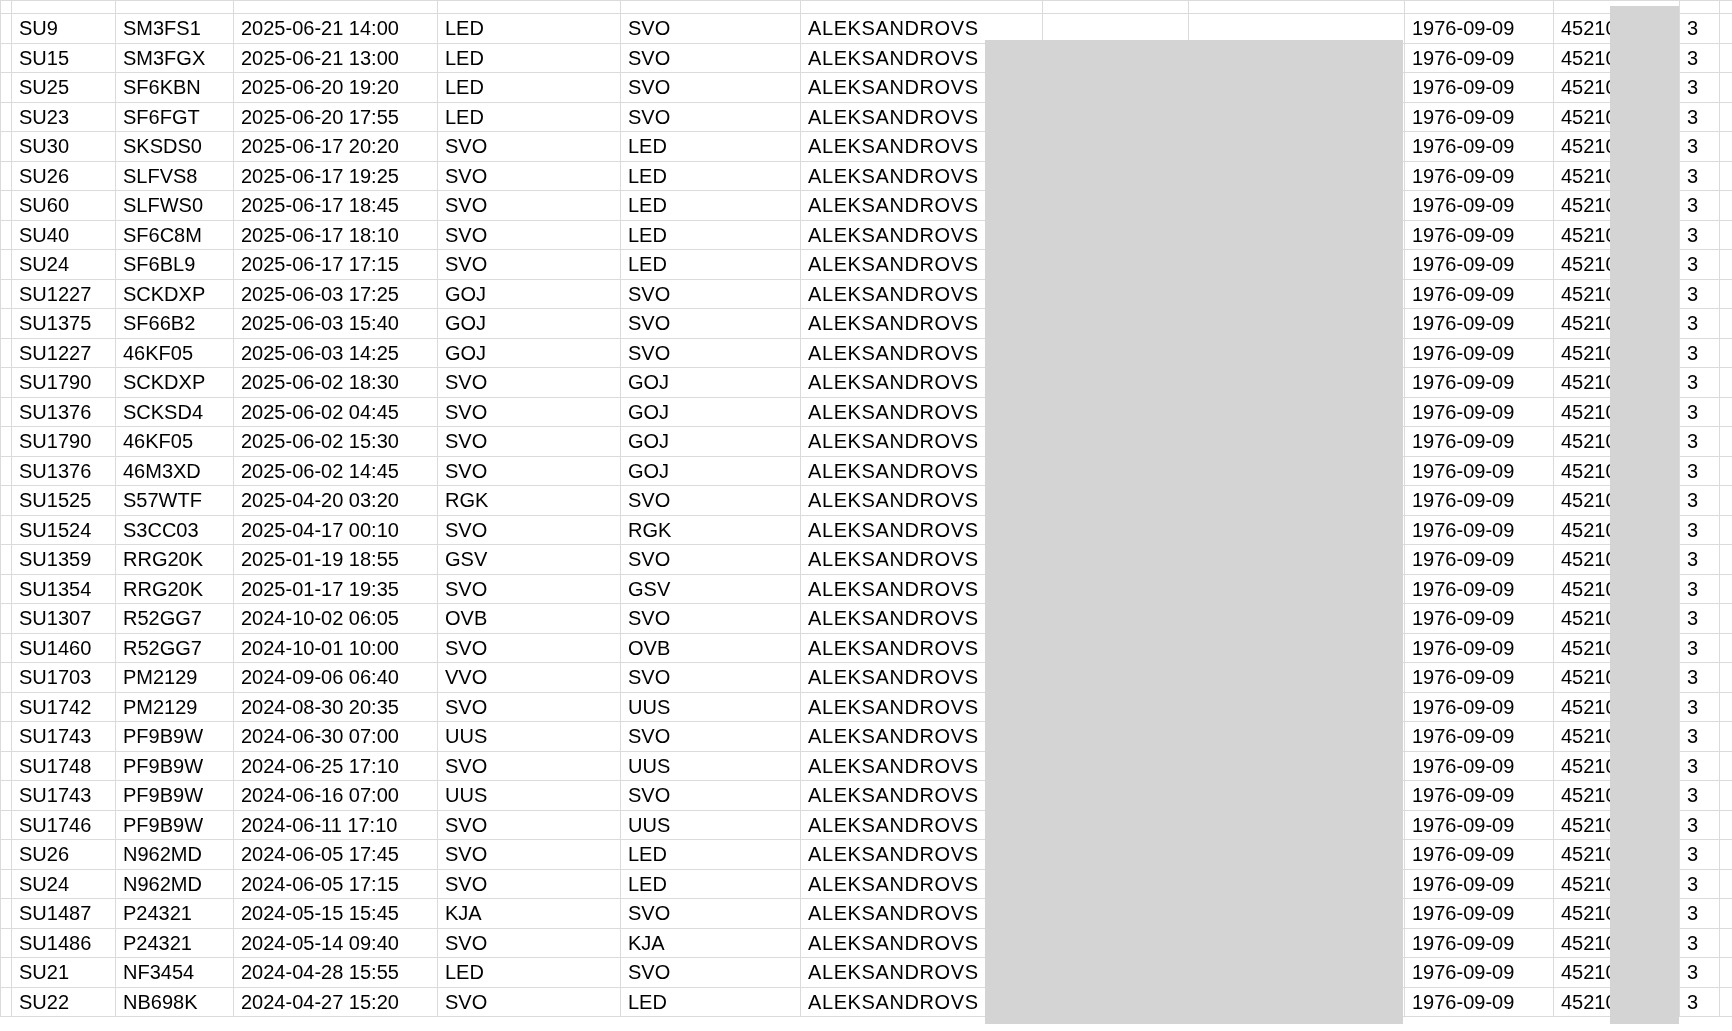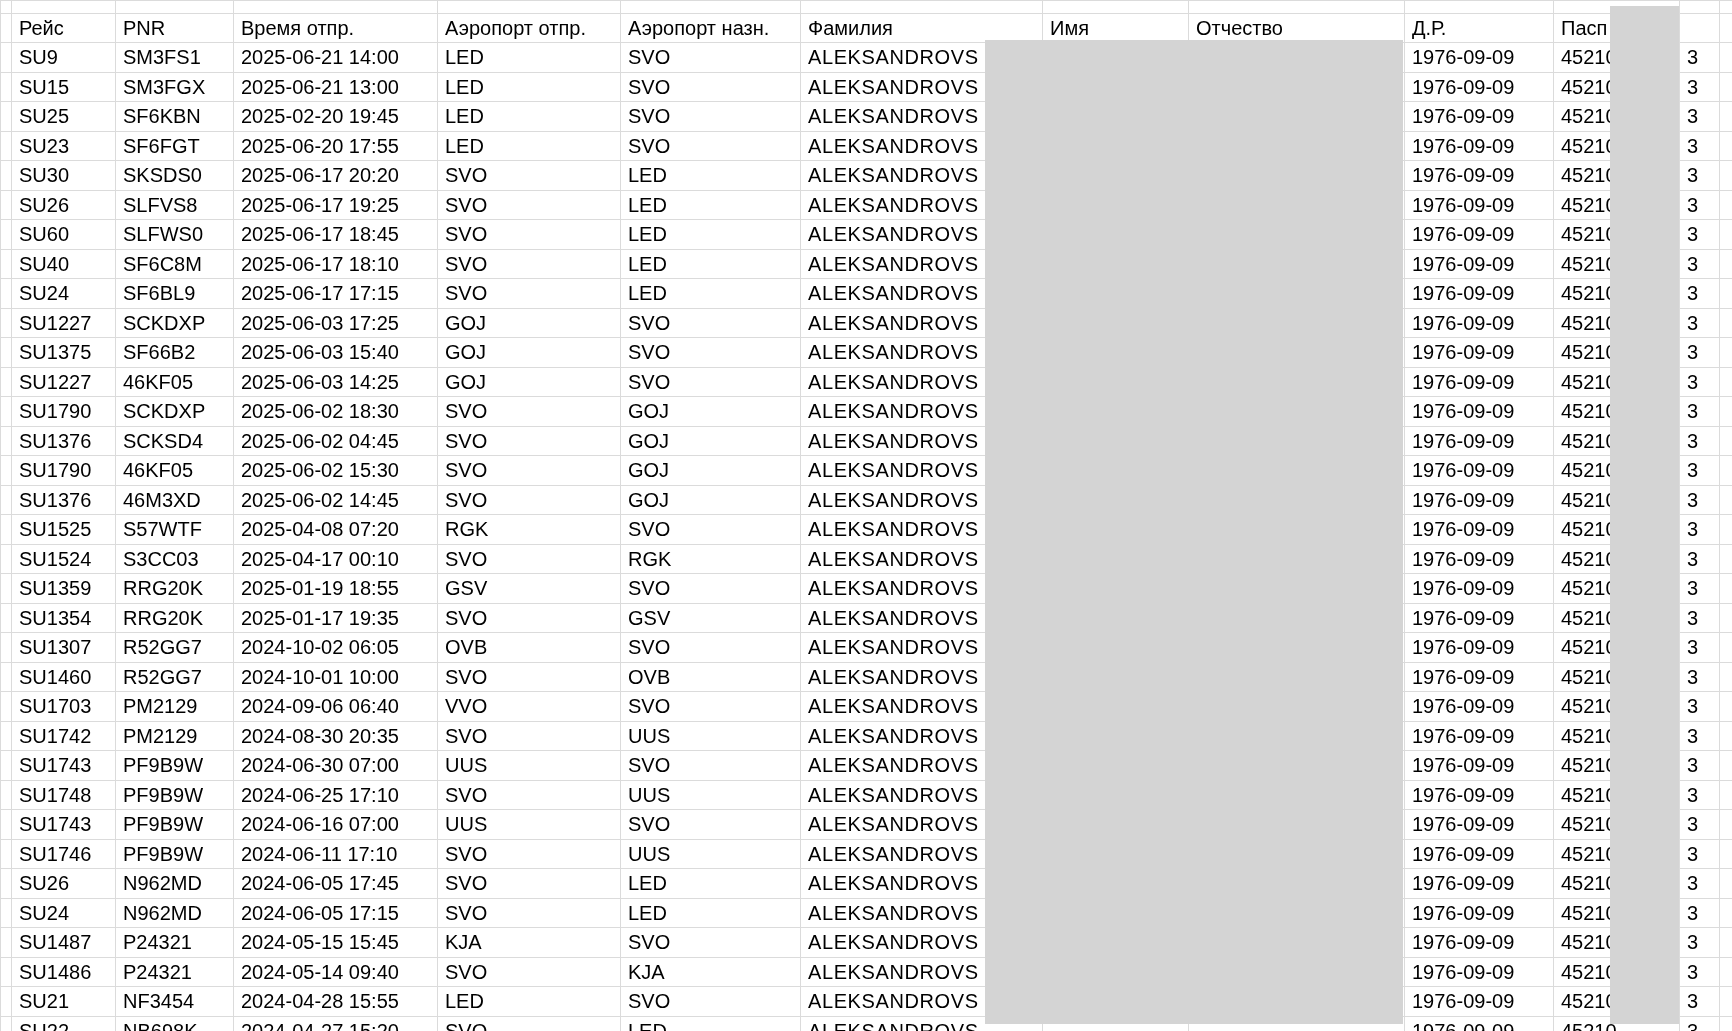--- a/index.html
+++ b/index.html
@@ -65,35 +65,20 @@
       <td></td>
         <td></td>
       <td></td>
         <td></td>
       <td></td>
         <td></td>
       <td></td>
         <td></td>
       <td></td>
     </tr>
-    <tr class="r-head">
-      <td></td>
-      <td>Рейс</td>
-      <td>PNR</td>
-      <td>Время отпр.</td>
-      <td>Аэропорт отпр.</td>
-      <td>Аэропорт назн.</td>
-      <td>Фамилия</td>
-      <td>Имя</td>
-      <td>Отчество</td>
-      <td>Д.Р.</td>
-      <td>Пасп</td>
-      <td></td>
-      <td></td>
-    </tr>
   </thead>
   <tbody>
       <tr class="r-data">
     <td></td>
     <td>SU9</td>
     <td>SM3FS1</td>
     <td>2025-06-21 14:00</td>
     <td>LED</td>
     <td>SVO</td>
     <td class="c-surname">ALEKSANDROVS</td>
@@ -116,21 +101,21 @@
     <td></td>
     <td>1976-09-09</td>
     <td><span>4521</span><span>0</span></td>
     <td>3</td>
     <td></td>
   </tr>
       <tr class="r-data">
     <td></td>
     <td>SU25</td>
     <td>SF6KBN</td>
-    <td>2025-02-20 19:45</td>
+    <td>2025-06-20 19:20</td>
     <td>LED</td>
     <td>SVO</td>
     <td class="c-surname">ALEKSANDROVS</td>
     <td></td>
     <td></td>
     <td>1976-09-09</td>
     <td><span>4521</span><span>0</span></td>
     <td>3</td>
     <td></td>
   </tr>
@@ -326,21 +311,21 @@
     <td></td>
     <td>1976-09-09</td>
     <td><span>4521</span><span>0</span></td>
     <td>3</td>
     <td></td>
   </tr>
       <tr class="r-data">
     <td></td>
     <td>SU1525</td>
     <td>S57WTF</td>
-    <td>2025-04-08 07:20</td>
+    <td>2025-04-20 03:20</td>
     <td>RGK</td>
     <td>SVO</td>
     <td class="c-surname">ALEKSANDROVS</td>
     <td></td>
     <td></td>
     <td>1976-09-09</td>
     <td><span>4521</span><span>0</span></td>
     <td>3</td>
     <td></td>
   </tr>

